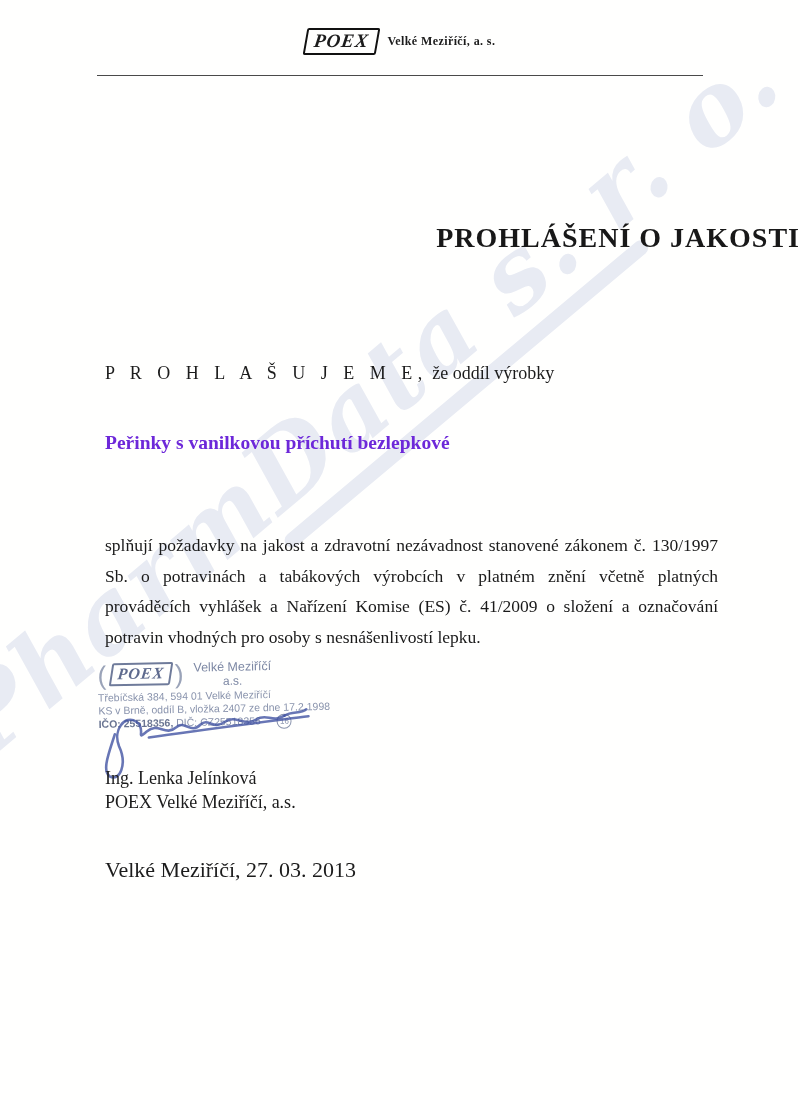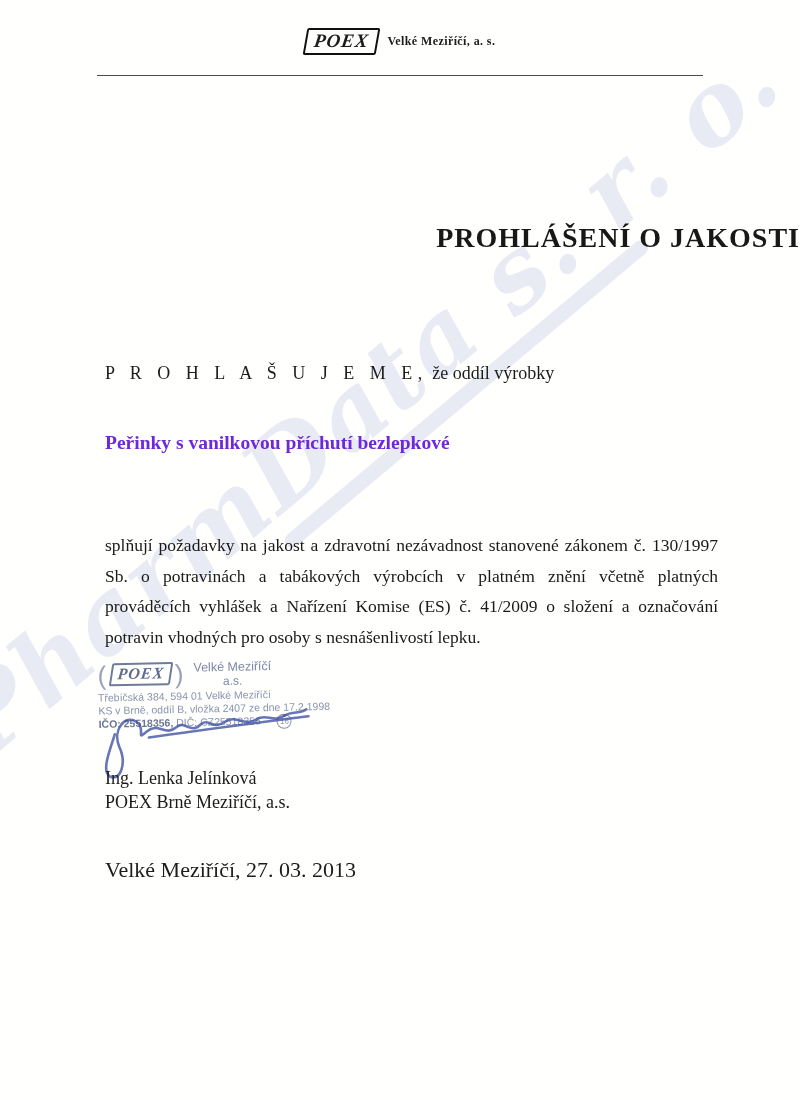--- a/index.html
+++ b/index.html
@@ -185,19 +185,19 @@
         <g fill="none" stroke="#3e4fa0" stroke-opacity="0.78" stroke-width="2.6" stroke-linecap="round">
           <path d="M 30 62 C 24 80 16 98 24 104 C 34 110 42 92 34 74 C 28 58 40 42 52 50 C 62 57 50 70 62 60 C 74 50 80 66 92 56 C 100 49 106 64 116 54 C 124 47 128 60 140 52 C 152 44 158 58 172 50 C 182 44 188 54 200 47"></path>
           <path d="M 64 66 C 110 60 168 54 224 48"></path>
           <path d="M 200 47 C 208 42 216 46 222 41"></path>
         </g>
       </svg>
     </div>
 
     <div class="signatory">
       <div>Ing. Lenka Jelínková</div>
-      <div>POEX Brně Meziříčí, a.s.</div>
+      <div>POEX Velké Meziříčí, a.s.</div>
     </div>
 
     <p class="date-line">Velké Meziříčí, 27. 03. 2013</p>
 
   </div>
 </div>
 
 </body></html>

